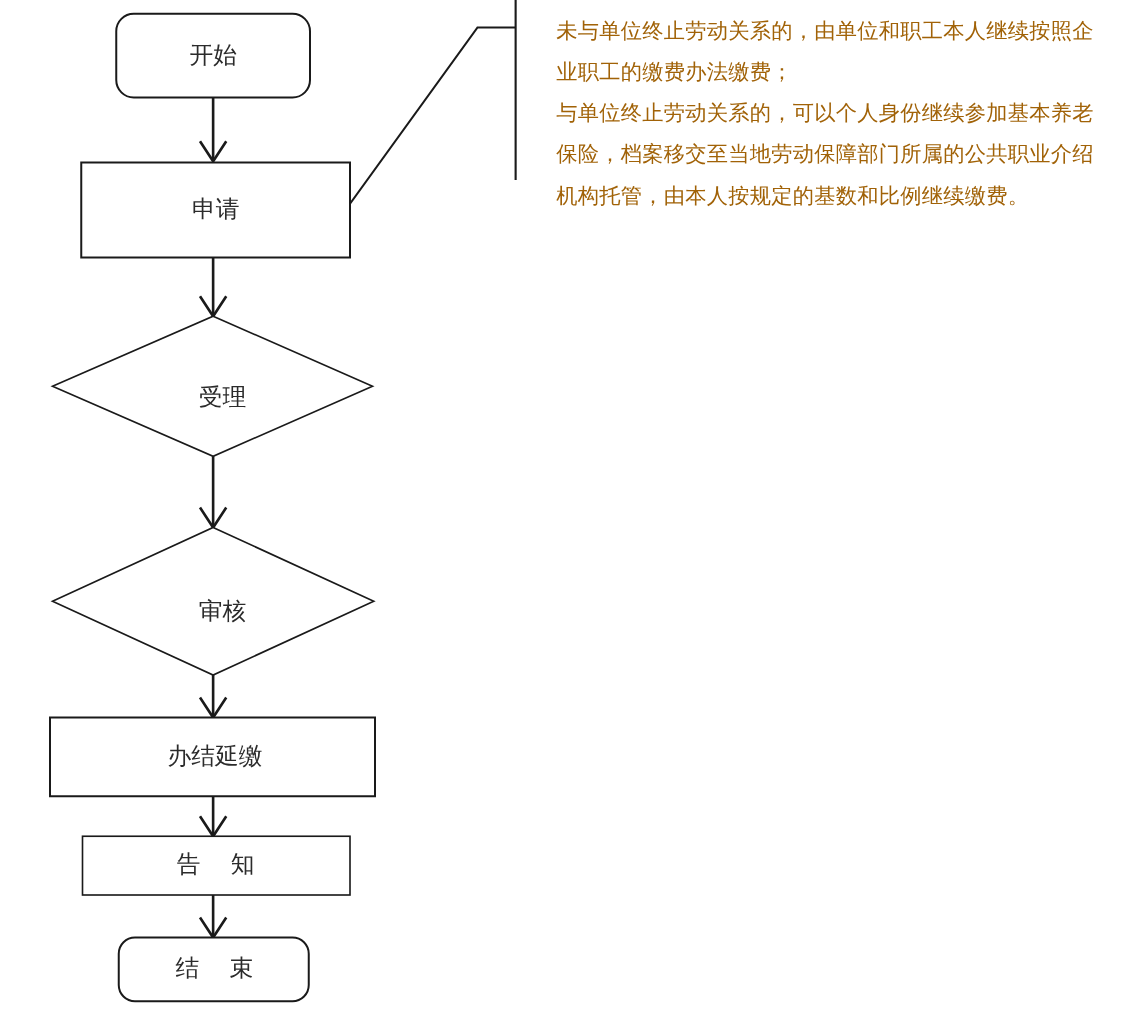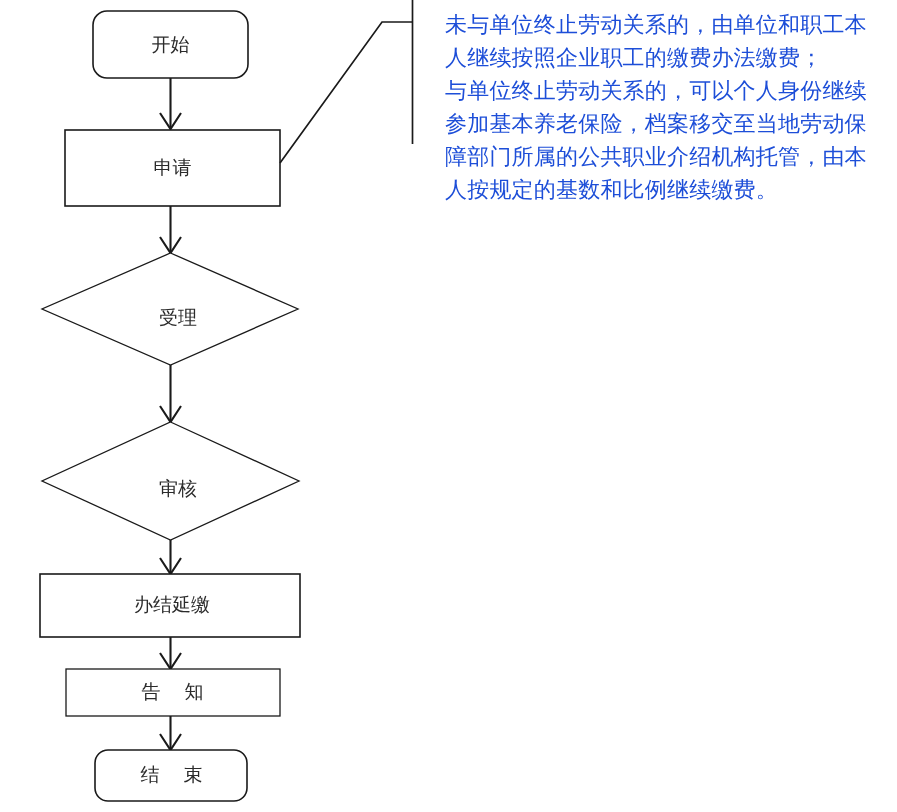--- a/index.html
+++ b/index.html
@@ -55,23 +55,23 @@
   }
   .node-label.spaced {
     letter-spacing: 9px;
   }
   #side-note {
     position: absolute;
     left: 445px;
     top: 8px;
     width: 442px;
     font-family: Liberation Sans, sans-serif;
-    font-size: 22px;
+    font-size: 17px;
     line-height: 33px;
-    color: #1d4ed8;
+    color: #a16207;
     white-space: pre-line;
     letter-spacing: 0.2px;
   }
 </style>
 </head>
 <body>
 
 <svg id="flow-canvas" viewBox="0 0 897 812">
 
   <g>

